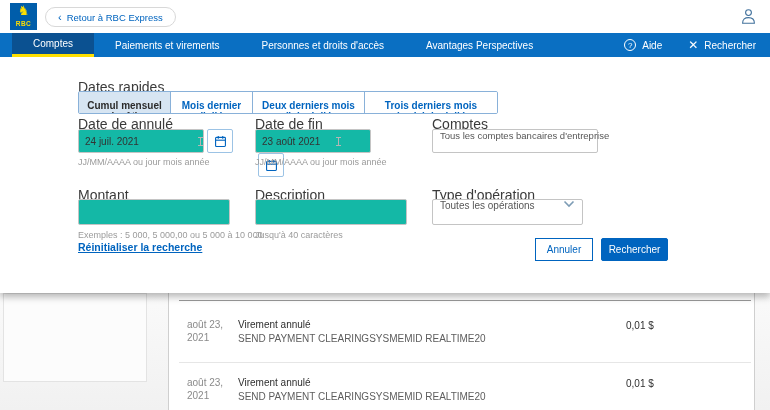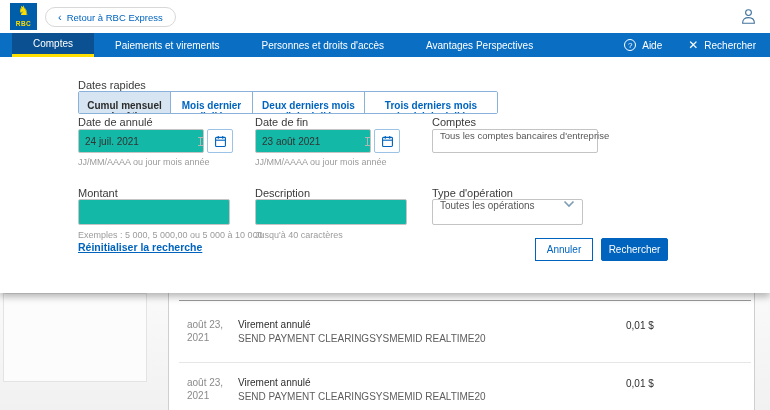--- a/index.html
+++ b/index.html
@@ -21,21 +21,21 @@
   .nav-tabs { display:flex; margin-left:12px; }
   .nav-tab { display:flex; align-items:center; padding:0 21px; color:#fff; font-size:10px; cursor:pointer; position:relative; white-space:nowrap; }
   .nav-tab.active { background:#0b5191; border-bottom:3px solid #fedf01; }
   .nav-right { margin-left:auto; display:flex; align-items:center; gap:26px; padding-right:14px; }
   .nav-util { display:flex; align-items:center; gap:6px; color:#fff; font-size:10px; cursor:pointer; }
   .help-circ { width:12px; height:12px; border:1px solid #fff; border-radius:50%; font-size:8px; display:flex; align-items:center; justify-content:center; }
   .x-icon { font-size:12px; }
 
   
   .search-panel { position:absolute; left:0; top:57px; width:770px; height:236px; background:#fff; z-index:20; box-shadow:0 4px 7px rgba(0,0,0,.28); }
-  .fld-label { position:absolute; font-size:11px; color:#3a3a3a; }
+  .fld-label { position:absolute; font-size:14px; color:#3a3a3a; }
   .hint { position:absolute; font-size:9px; color:#9b9b9b; }
 
   .qd-label { left:78px; top:22px; }
   .qd-group { position:absolute; left:78px; top:34px; height:23px; display:flex; border:1px solid #89b1d9; border-radius:2px; overflow:hidden; }
   .qd-btn { border:none; background:#fff; color:#0064bf; font-size:10px; font-family:"Liberation Sans",sans-serif; font-weight:bold; cursor:pointer; border-right:1px solid #89b1d9; padding:8px; }
   .qd-btn:last-child { border-right:none; }
   .qd-btn.selected { background:#d7e5f2; color:#2b2b2b; }
   .qd-b1{width:92px;} .qd-b2{width:82px;} .qd-b3{width:112px;} .qd-b4{width:132px;}
 
   .txt { border:1px solid #c4c4c4; border-radius:2px; background:#14b8a6; font-family:"Liberation Sans",sans-serif; font-size:10px; color:#333; padding:0 6px; outline:none; }
@@ -167,21 +167,21 @@
           <rect x="1.7" y="2.6" width="10.6" height="9.8" rx="1" fill="none" stroke="#0064bf" stroke-width="1.2"></rect>
           <line x1="4.6" y1="1" x2="4.6" y2="4" stroke="#0064bf" stroke-width="1.2"></line>
           <line x1="9.4" y1="1" x2="9.4" y2="4" stroke="#0064bf" stroke-width="1.2"></line>
           <line x1="1.7" y1="5.6" x2="12.3" y2="5.6" stroke="#0064bf" stroke-width="1.2"></line>
         </svg>
       </button>
     </div>
     <div class="hint" style="left:78px; top:100px;">JJ/MM/AAAA ou jour mois année</div>
 
     <div class="fld-label" style="left:255px; top:59px;">Date de fin</div>
-    <div class="date-wrap" style="left:255px; top:72px;">
+    <div class="date-wrap" style="left:255px; top:72px;flex-direction:column;">
       <input class="txt date-input" style="width: 116px;" value="23 août 2021">
       <span class="ibeam"></span>
       <button class="cal-btn">
         <svg width="13" height="13" viewBox="0 0 14 14">
           <rect x="1.7" y="2.6" width="10.6" height="9.8" rx="1" fill="none" stroke="#0064bf" stroke-width="1.2"></rect>
           <line x1="4.6" y1="1" x2="4.6" y2="4" stroke="#0064bf" stroke-width="1.2"></line>
           <line x1="9.4" y1="1" x2="9.4" y2="4" stroke="#0064bf" stroke-width="1.2"></line>
           <line x1="1.7" y1="5.6" x2="12.3" y2="5.6" stroke="#0064bf" stroke-width="1.2"></line>
         </svg>
       </button>

